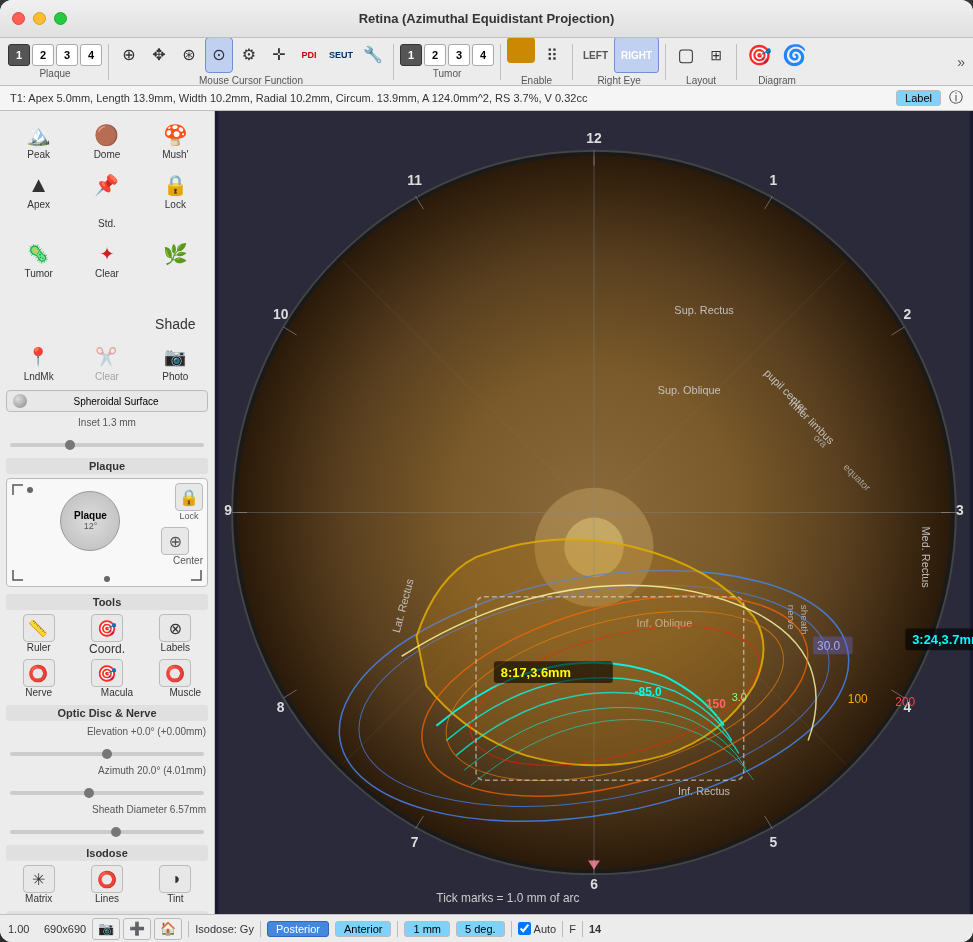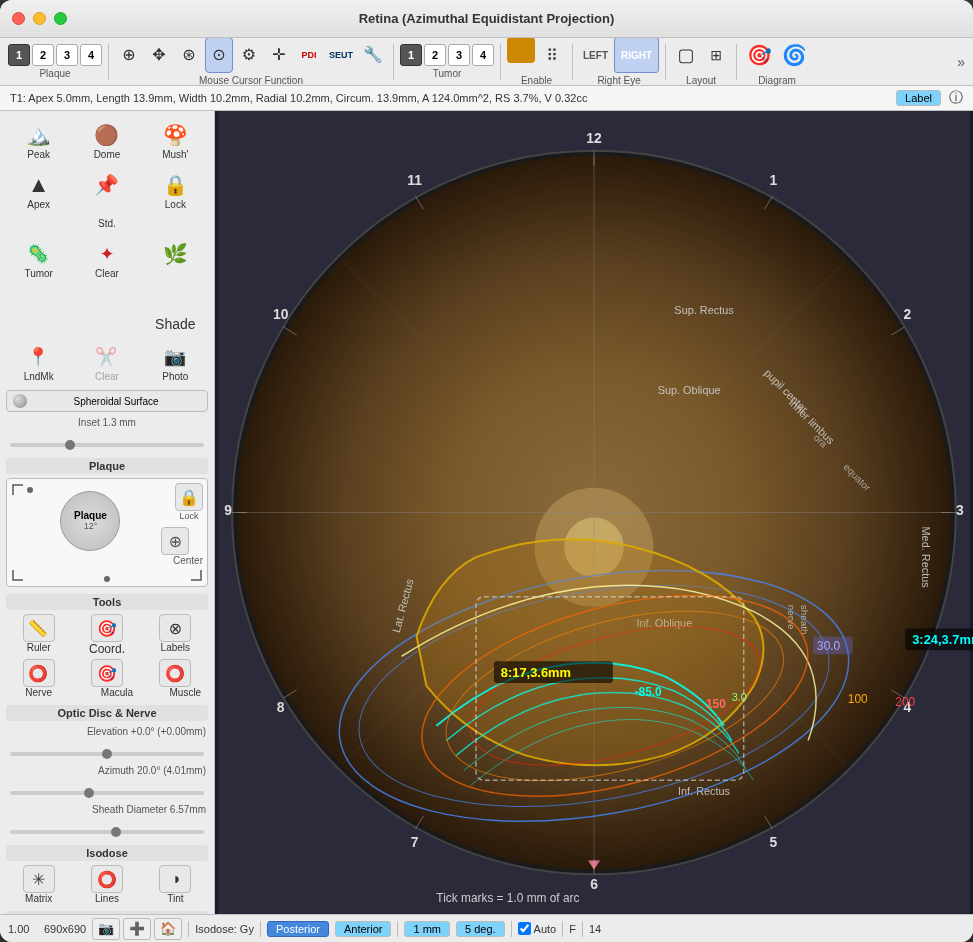--- a/index.html
+++ b/index.html
@@ -858,16 +858,16 @@
       <input type="checkbox" checked="" style="">
       <span>Auto</span>
     </div>
 
     <div class="status-divider"></div>
 
     <span>F</span>
 
     <div class="status-divider"></div>
 
-    <span style="font-weight:400;">14</span>
+    <span style="font-weight:700;">14</span>
   </div>
 
 </div>
 
 </body></html>

